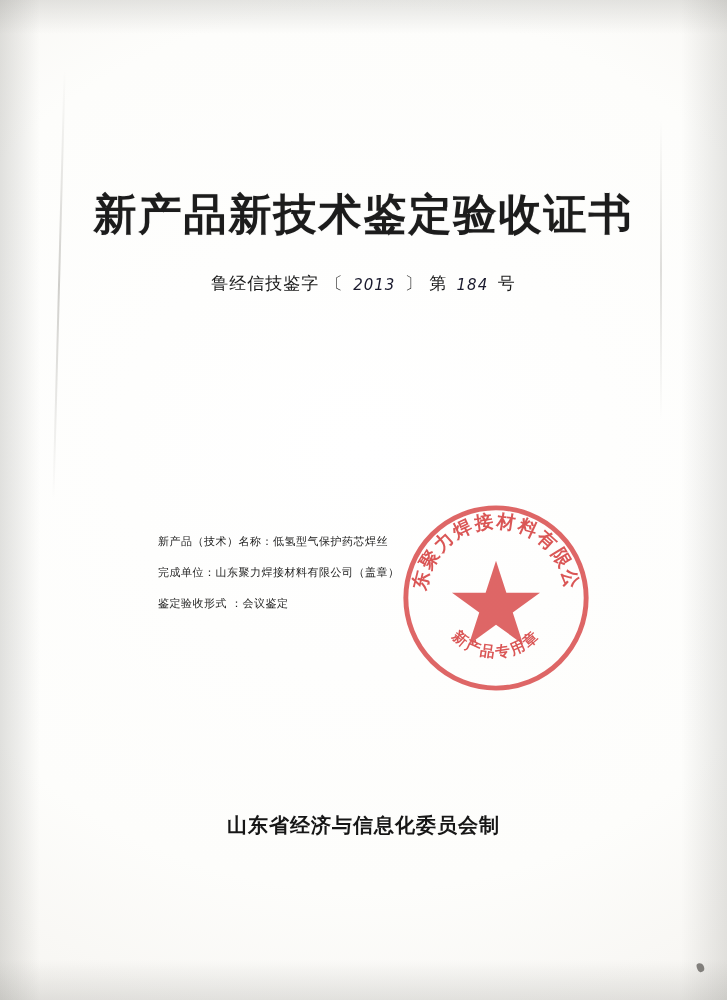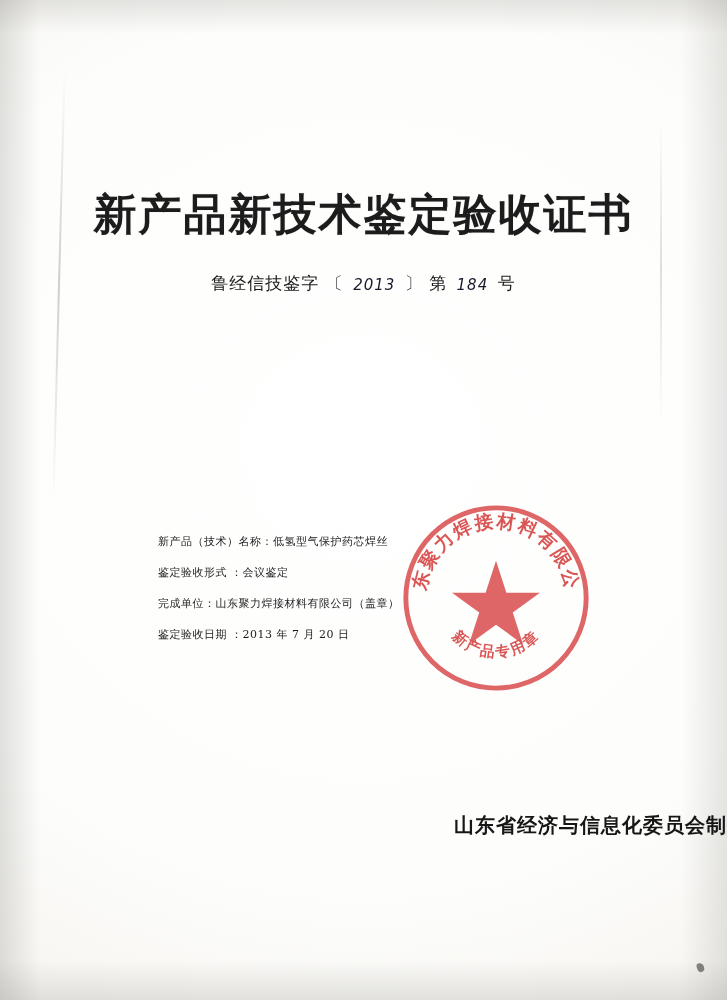--- a/index.html
+++ b/index.html
@@ -133,21 +133,21 @@
     pointer-events: none;
     opacity: 0.78;
   }
 
   
   #footer-issuer {
     position: absolute;
     top: 812px;
     left: 0;
     width: 727px;
-    text-align: right;
+    text-align: center;
     font-size: 20px;
     font-weight: 700;
     color: #161616;
     letter-spacing: 1px;
   }
 </style>
 </head>
 <body>
 
 <div id="page">
@@ -170,27 +170,24 @@
     <span>第</span>
     <span class="handwritten">184</span>
     <span>号</span>
   </div>
 
   <div id="fields">
     <div class="field-row">
       <span class="field-label">新产品（技术）名称：</span><span class="field-value">低氢型气保护药芯焊丝</span><span class="field-suffix"></span>
     </div>
     <div class="field-row">
-      <span class="field-label">鉴定验收形式 ：</span><span class="field-value">会议鉴定</span><span class="field-suffix"></span>
-    </div>
-    <div class="field-row">
       <span class="field-label">完成单位：</span><span class="field-value">山东聚力焊接材料有限公司</span><span class="field-suffix">（盖章）</span>
     </div>
     <div class="field-row">
-      <span class="field-label">鉴定验收日期 ：</span><span class="field-value">2013 年 7 月 20 日</span><span class="field-suffix"></span>
+      <span class="field-label">鉴定验收形式 ：</span><span class="field-value">会议鉴定</span><span class="field-suffix"></span>
     </div>
   </div>
 
   <svg id="seal" viewBox="0 0 200 200">
     <defs>
       <path id="sealTopArc" d="M 28,100 A 72,72 0 0 1 172,100"></path>
       <path id="sealBottomArc" d="M 40,100 A 60,60 0 0 0 160,100"></path>
     </defs>
     <circle cx="100" cy="100" r="92" fill="none" stroke="#d02727" stroke-width="5" opacity="0.9"></circle>
     <text font-family="'DejaVu Sans','Liberation Sans',sans-serif" font-size="19" font-weight="bold" fill="#d02727" letter-spacing="2.2">

